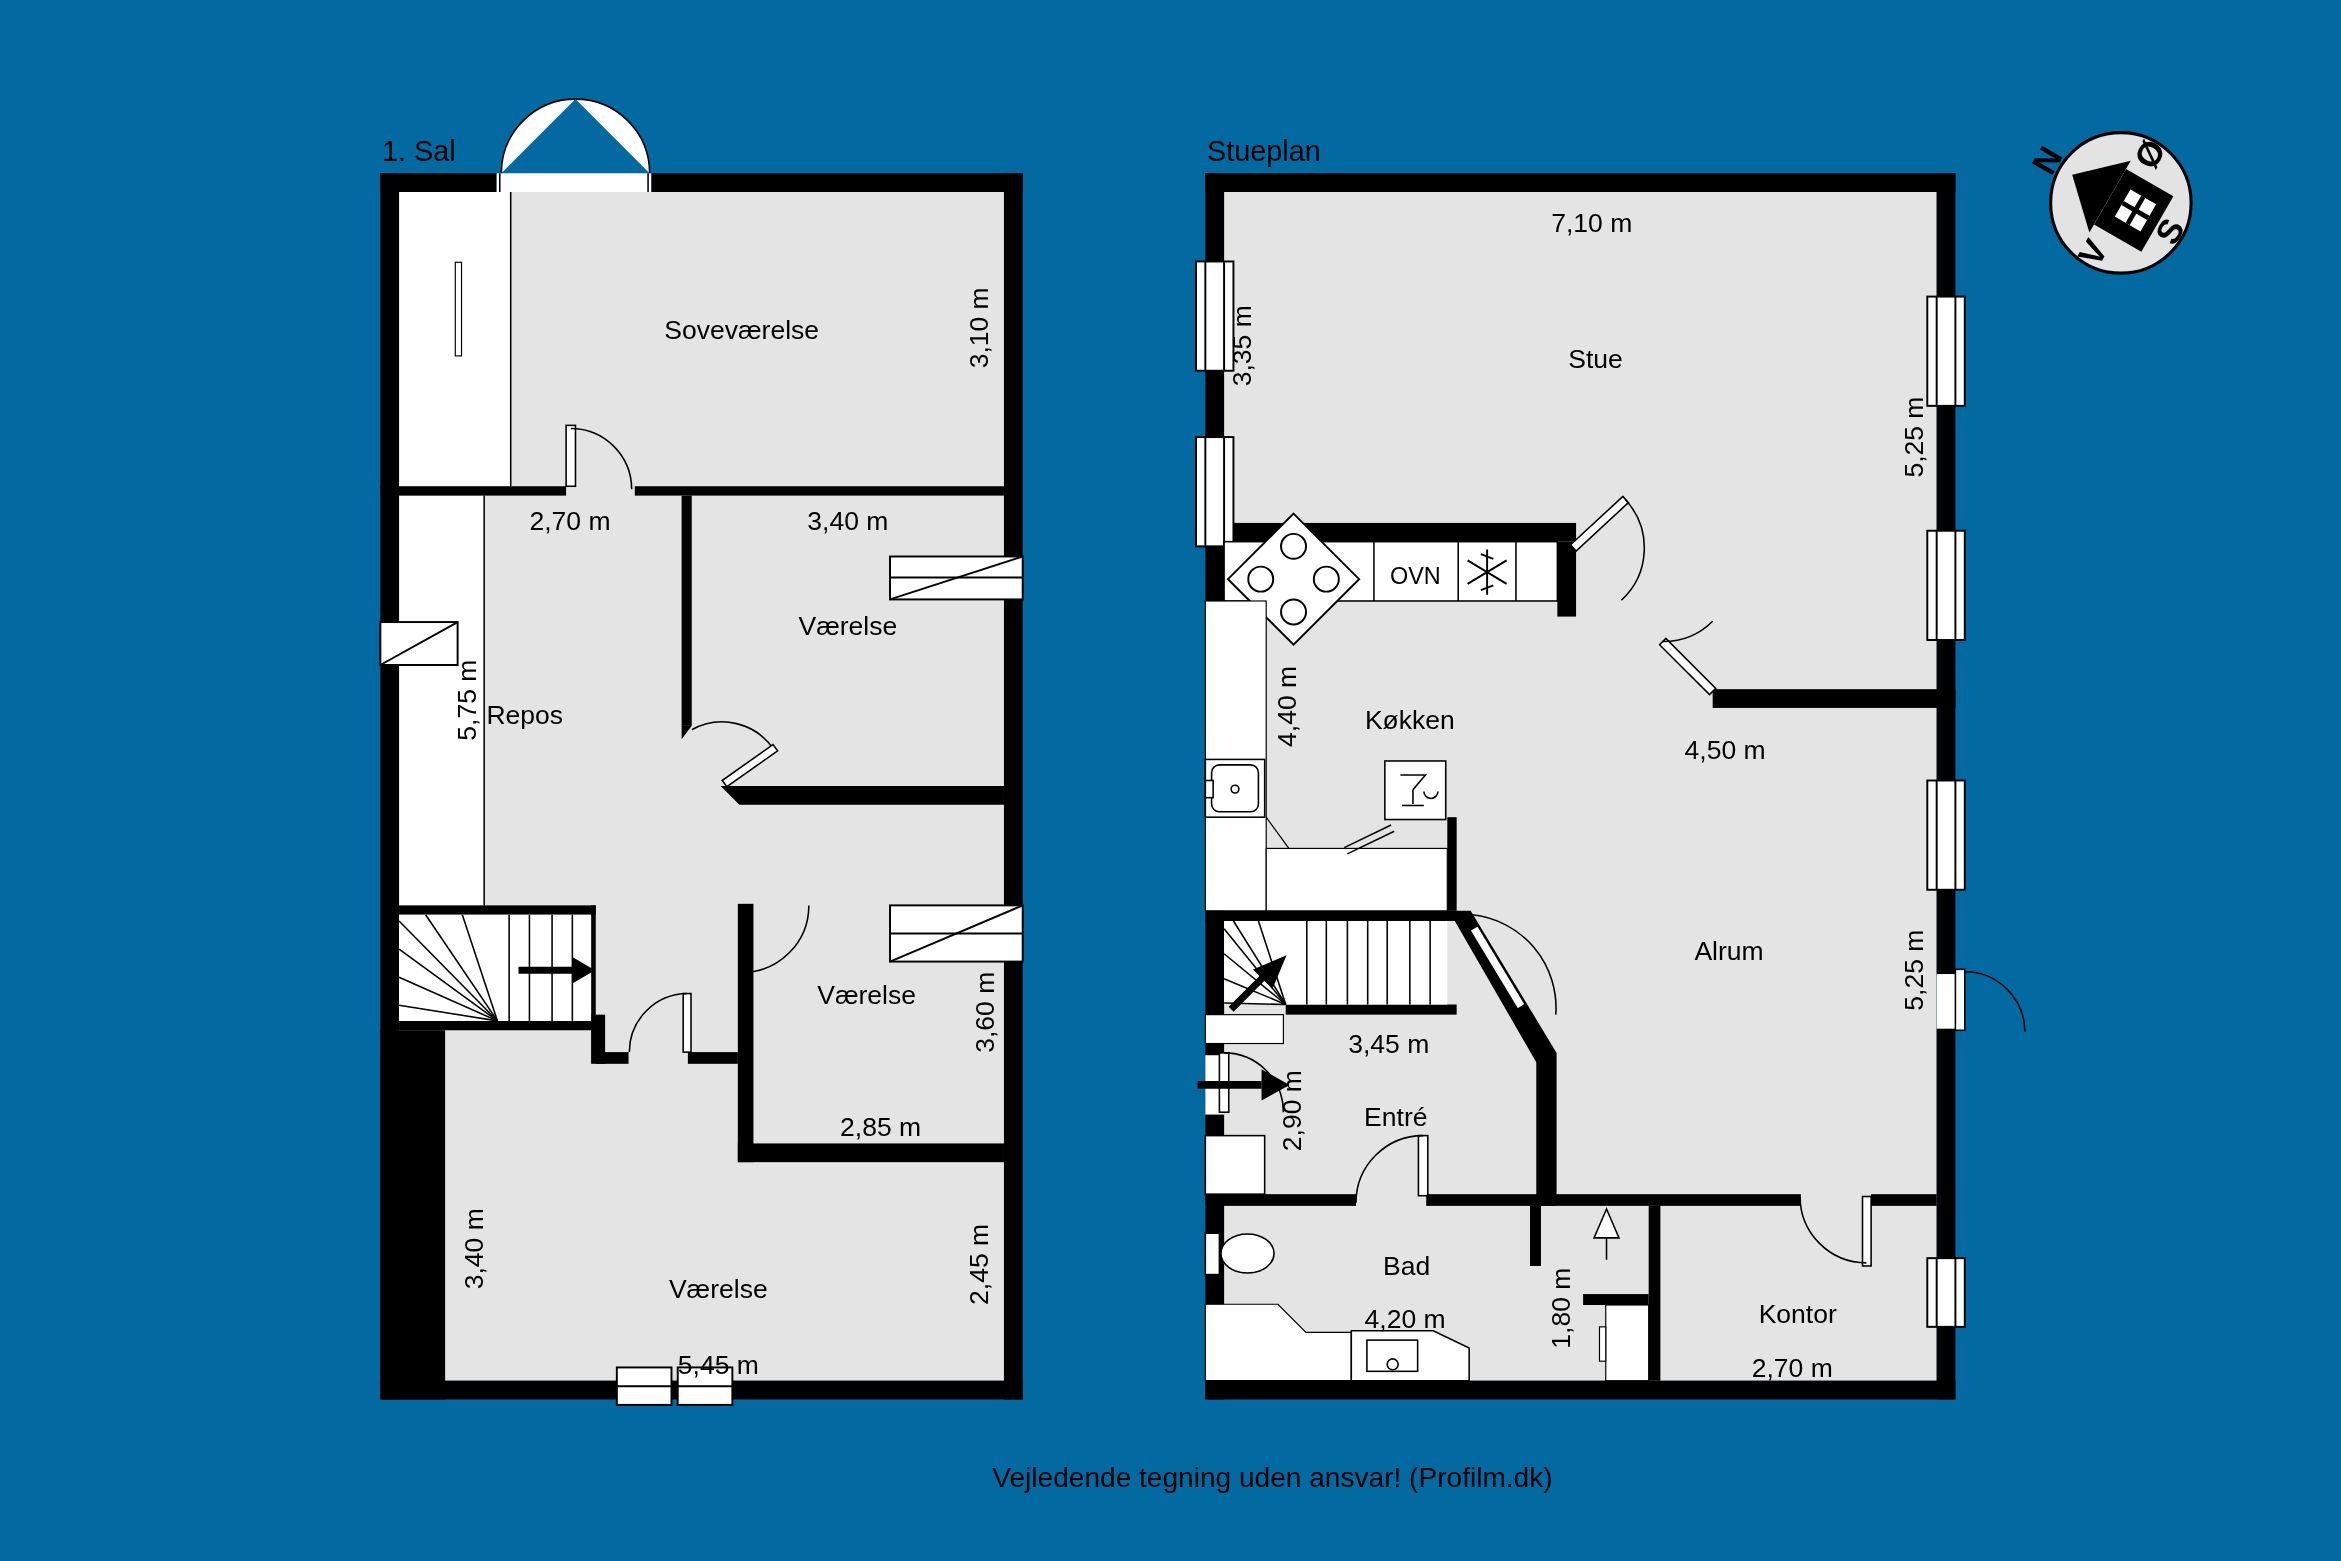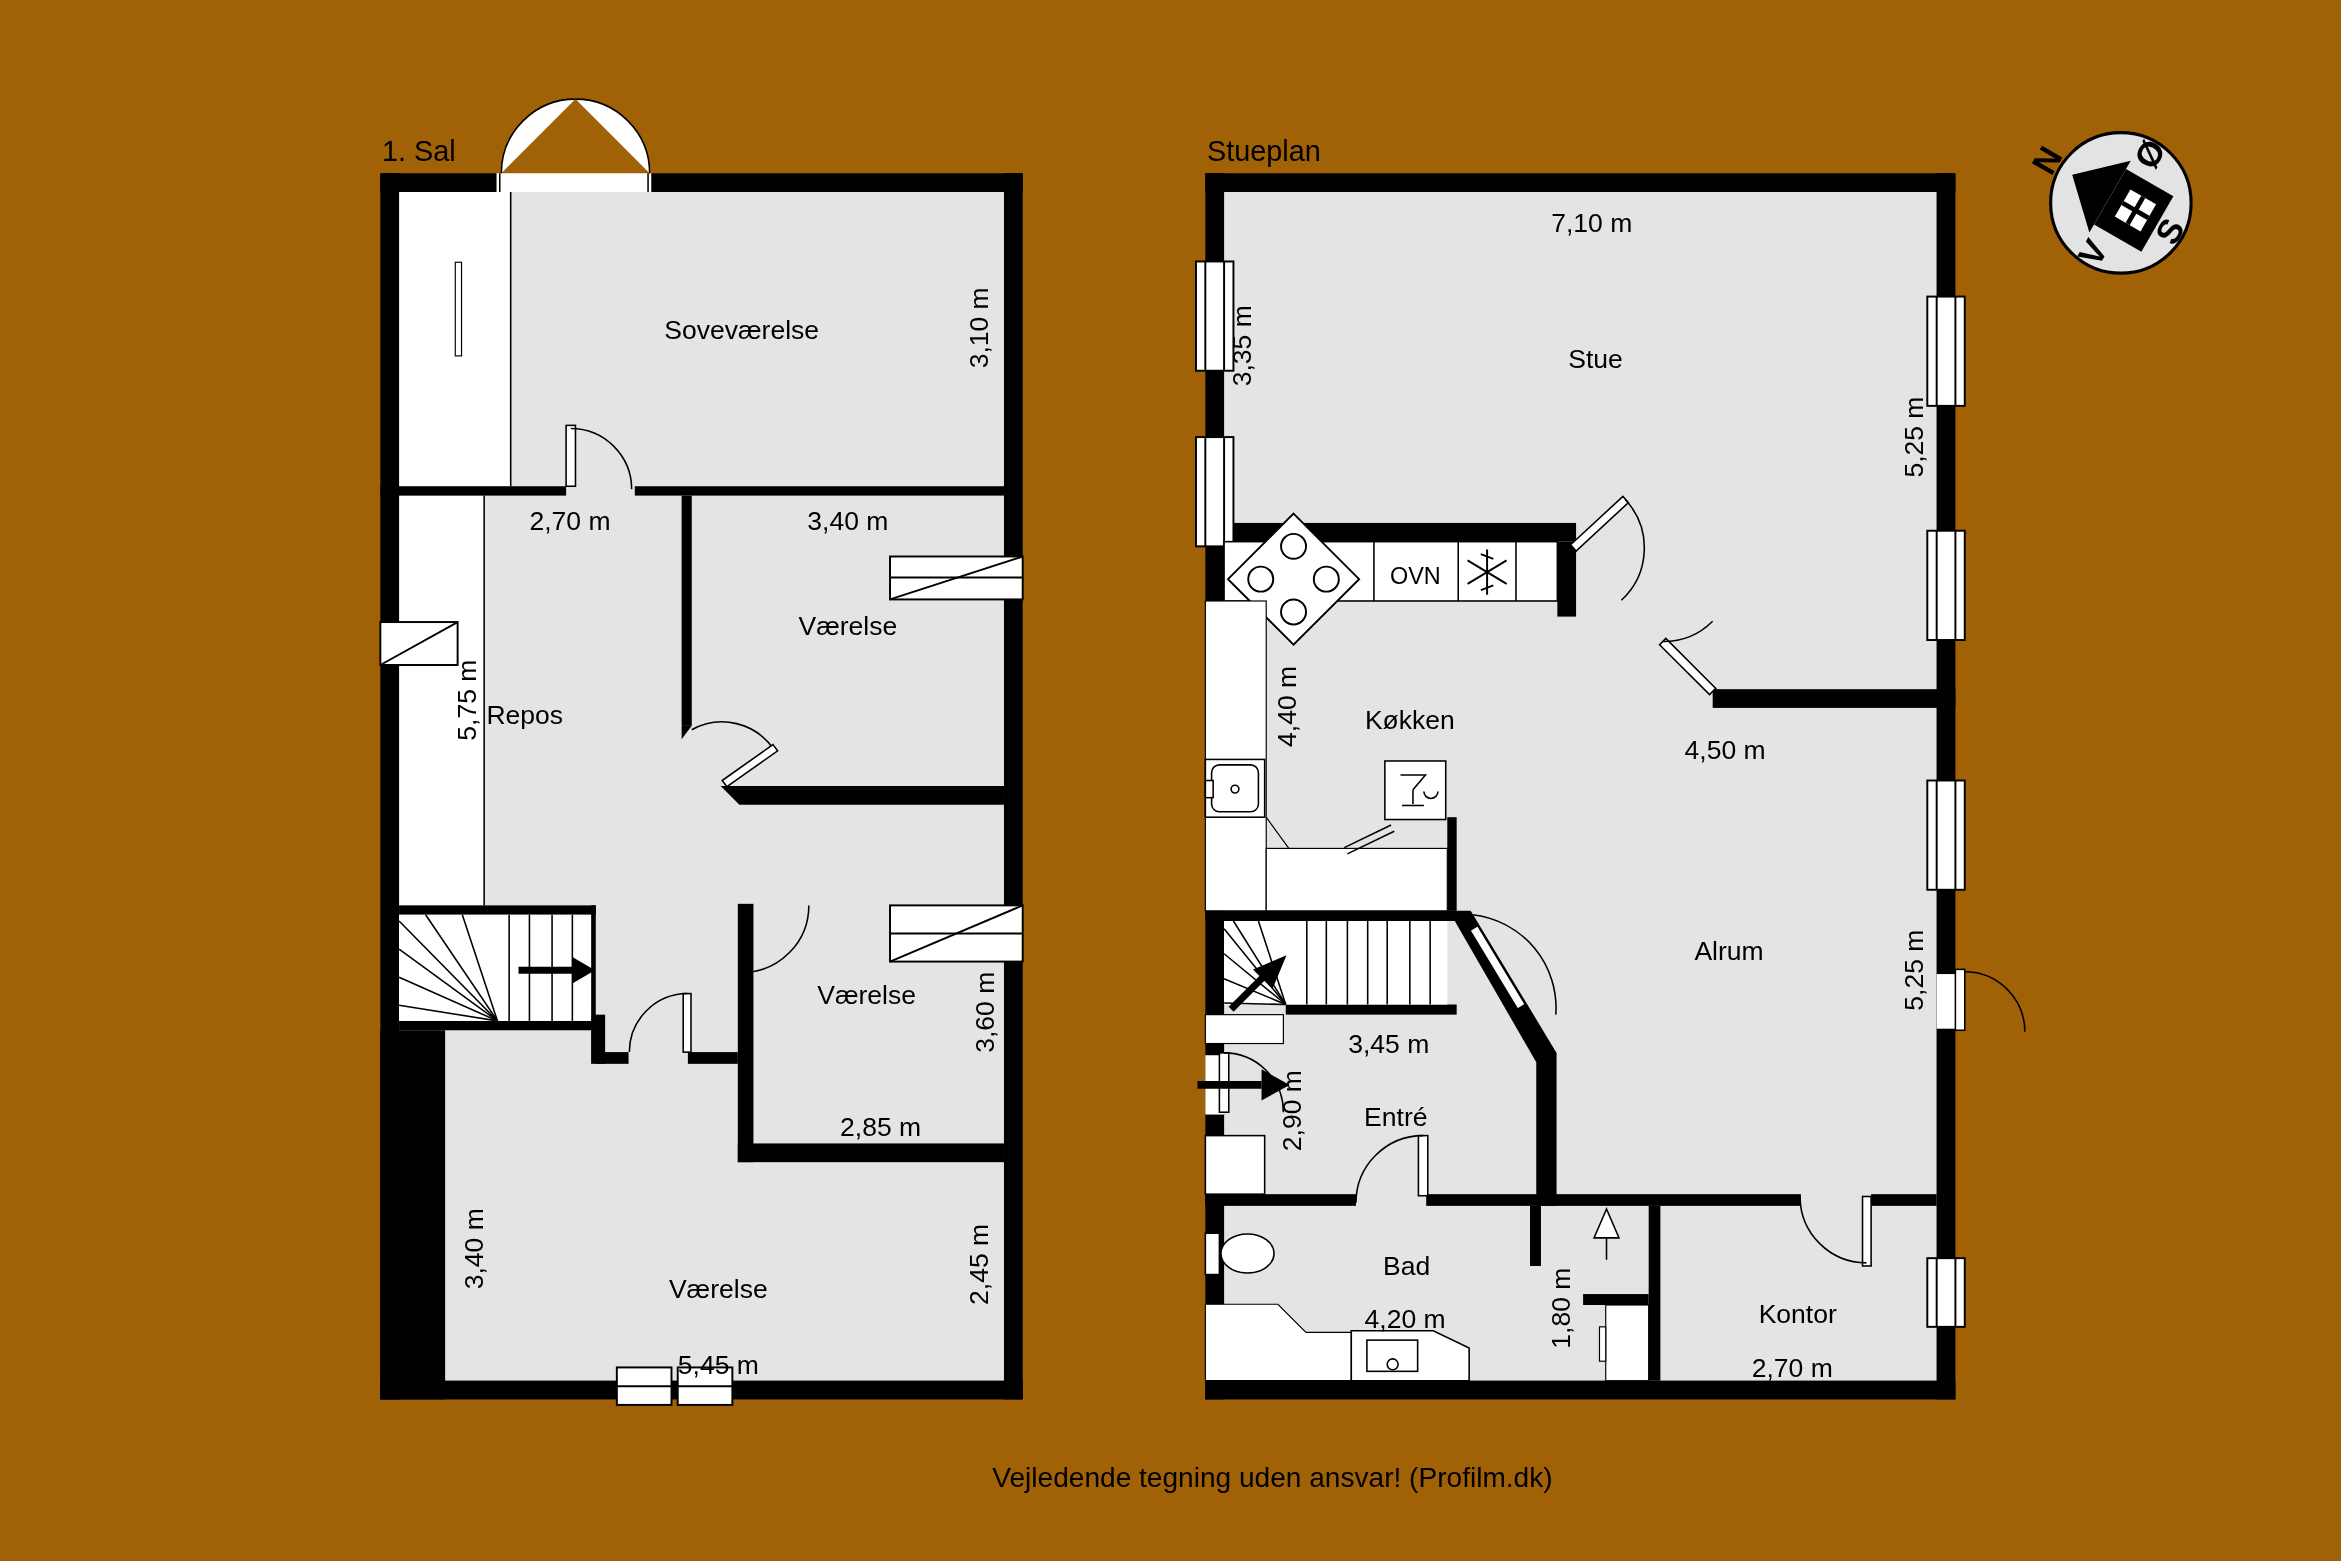--- a/index.html
+++ b/index.html
@@ -1,16 +1,16 @@
 <!DOCTYPE html>
 <html style="font-size:12.5px"><head>
 <meta charset="utf-8">
 <style>
   html,body{margin:0;padding:0;background:#ffffff;}
-  .page{position:relative;width:2342px;height:1561px;background:#a16207;overflow:hidden;}
+  .page{position:relative;width:2342px;height:1561px;background:#0369a1;overflow:hidden;}
   svg{display:block;}
   text{font-family:"Liberation Sans","DejaVu Sans",sans-serif;fill:#000;}
   .ttl{font-size:37px;}
   .lbl{font-size:34px;}
   .sm{font-size:30px;}
   .compass-letter{font-size:44px;font-weight:bold;}
   .disc{font-size:36px;}
 </style>
 </head>
 <body>

